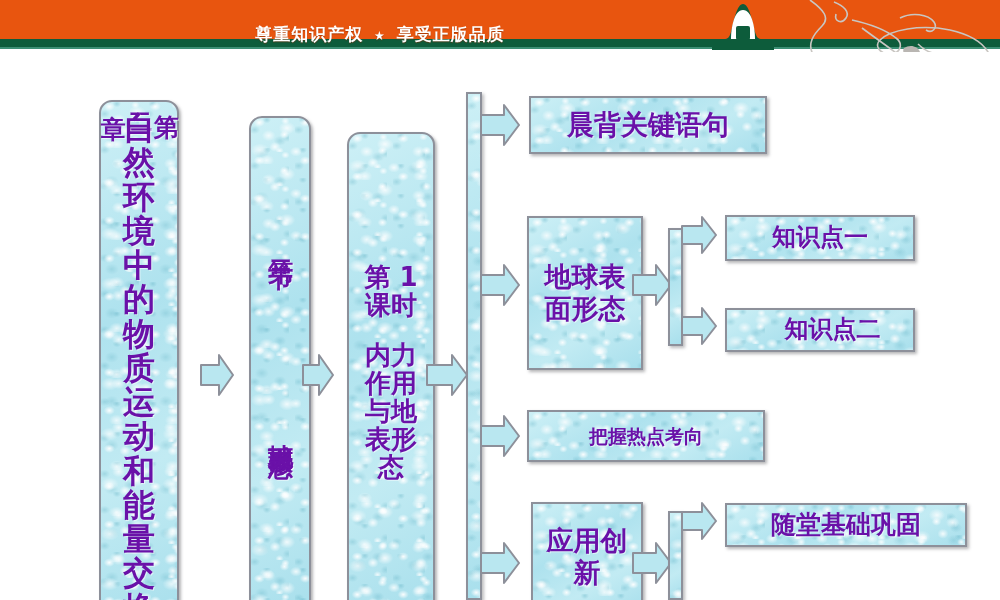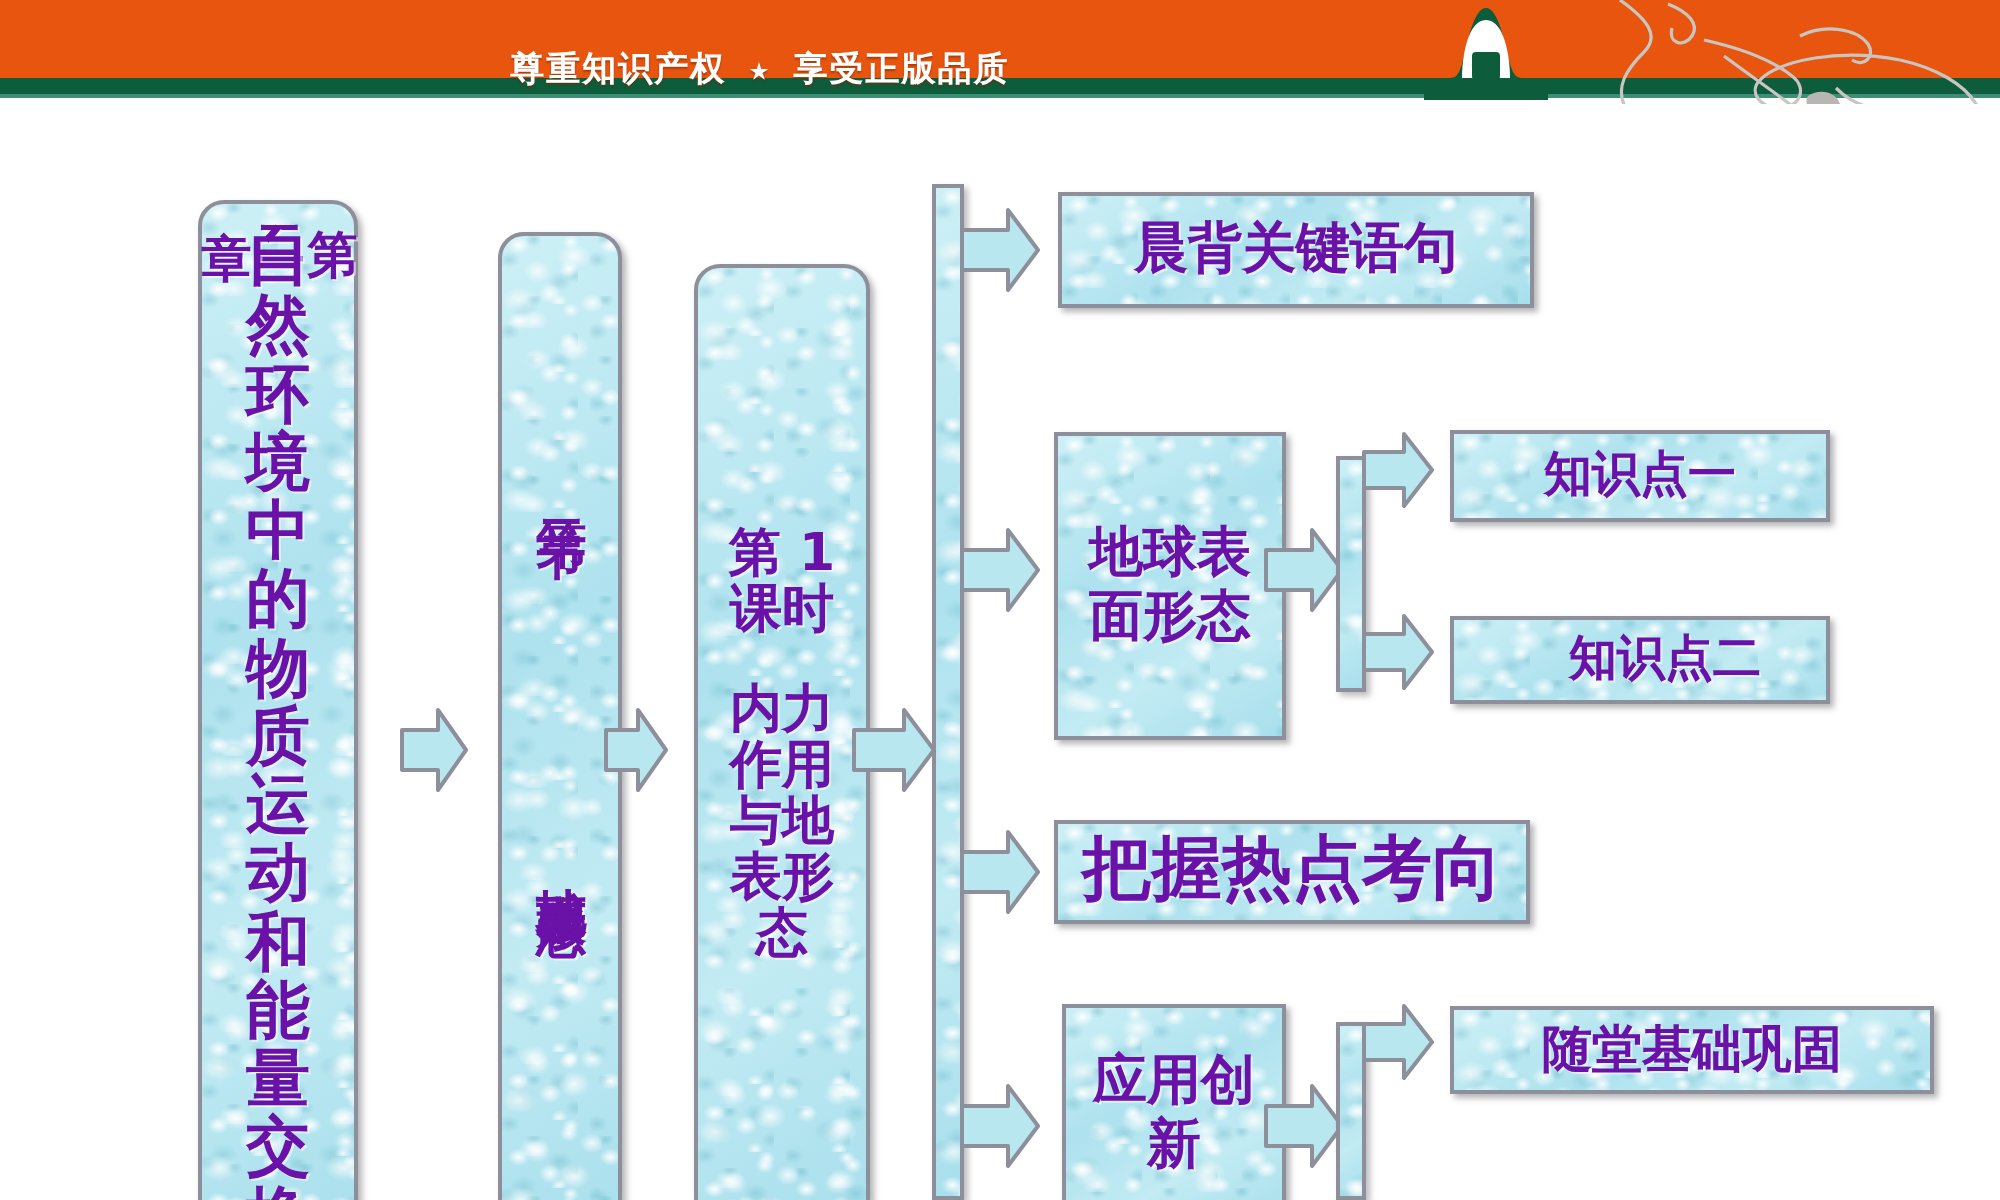--- a/index.html
+++ b/index.html
@@ -182,21 +182,21 @@
   </div>
   <div class="box wtex" style="left:714px;top:308px;width:190px;height:44px;font-size:24px;padding-left:25px;">
     <span>知识点二</span>
   </div>
 
   <div class="arrow" style="left:480px;top:413px;">
     <svg width="40" height="46" viewBox="0 0 40 46">
       <path d="M1,13 L24,13 L24,3 L39,23 L24,43 L24,33 L1,33 Z" fill="#b9e7f0" stroke="#8d909a" stroke-width="2" stroke-linejoin="round"></path>
     </svg>
   </div>
-  <div class="box wtex" style="left:516px;top:410px;width:238px;height:52px;font-size:35px;">
+  <div class="box wtex" style="left:516px;top:410px;width:238px;height:52px;font-size:19px;">
     <span>把握热点考向</span>
   </div>
 
   <div class="arrow" style="left:480px;top:540px;">
     <svg width="40" height="46" viewBox="0 0 40 46">
       <path d="M1,13 L24,13 L24,3 L39,23 L24,43 L24,33 L1,33 Z" fill="#b9e7f0" stroke="#8d909a" stroke-width="2" stroke-linejoin="round"></path>
     </svg>
   </div>
   <div class="box wtex" style="left:520px;top:502px;width:112px;height:110px;flex-direction:column;font-size:27px;">
     <span style="width:84px;line-height:1.2;">应用创新</span>

